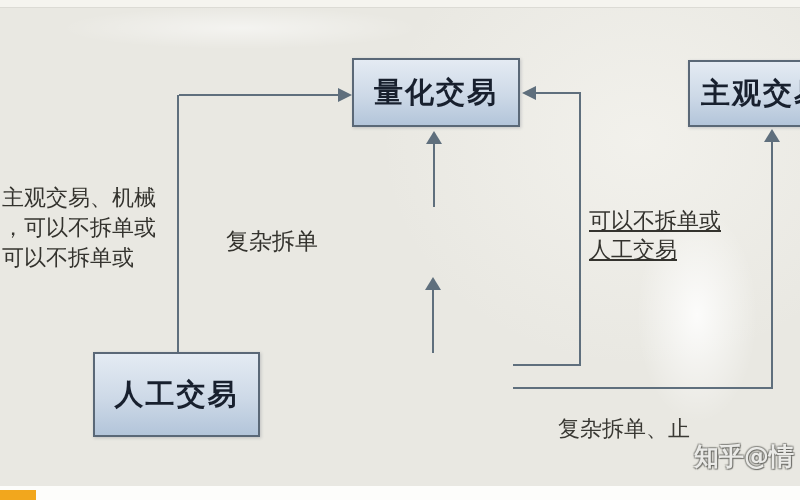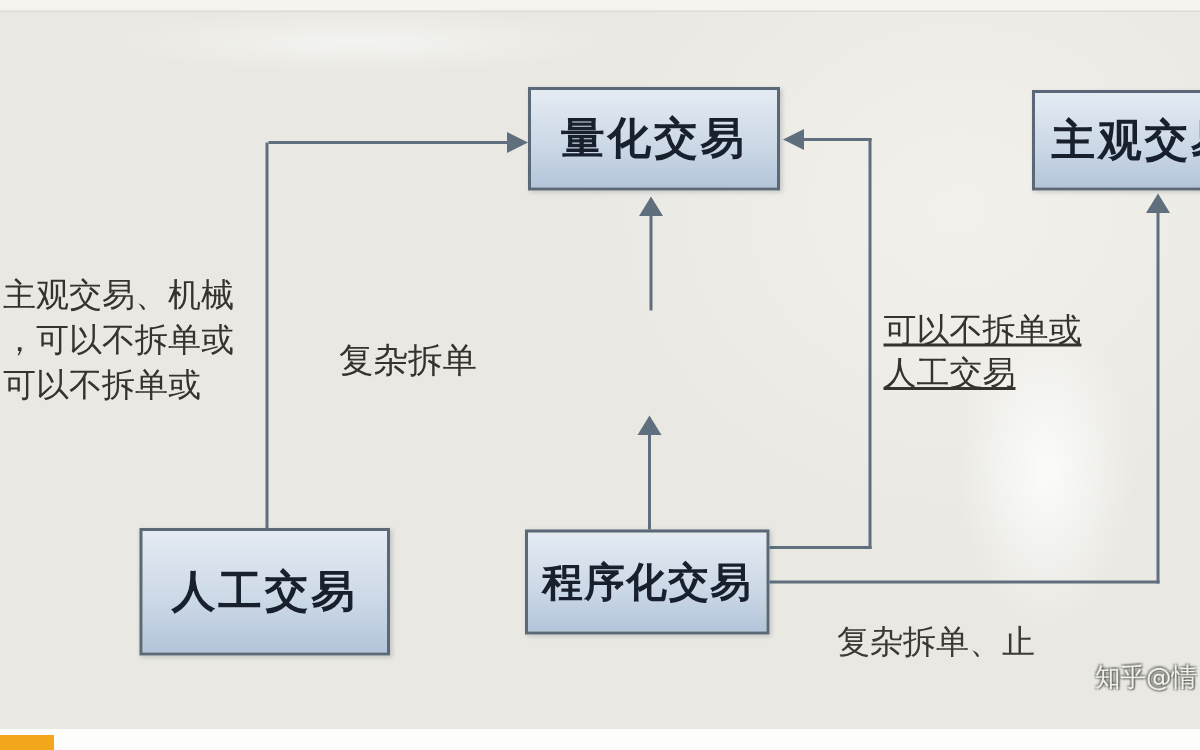--- a/index.html
+++ b/index.html
@@ -38,23 +38,23 @@
   .ah-left{left:522px;top:86px;border-top:7px solid transparent;border-bottom:7px solid transparent;border-right:14px solid #5f6f7d;}
   .ah-up{border-left:8px solid transparent;border-right:8px solid transparent;border-bottom:13px solid #5f6f7d;}
   .ah-up1{left:426px;top:131px;}
   .ah-up2{left:425px;top:277px;}
   .ah-up3{left:764px;top:129px;}
   .note{position:absolute;color:#34332e;font-size:22px;line-height:30px;white-space:nowrap;}
   .note-left{left:2px;top:183px;}
   .note-complex{left:226px;top:226px;font-size:23px;}
   .note-simple{left:589px;top:206px;line-height:29px;text-decoration:underline;}
   .note-bottom{left:558px;top:414px;color:#3a3934;}
-  .watermark{position:absolute;left:694px;top:440px;font-size:17px;font-weight:normal;white-space:nowrap;
+  .watermark{position:absolute;left:694px;top:440px;font-size:25px;font-weight:bold;white-space:nowrap;
     color:rgba(252,252,249,.88);
-    text-shadow:1px 1px 1px rgba(90,90,85,.8),-1px -1px 1px rgba(120,120,115,.6),1px -1px 1px rgba(110,110,105,.6),-1px 1px 1px rgba(110,110,105,.6);margin-left:36px;}
+    text-shadow:1px 1px 1px rgba(90,90,85,.8),-1px -1px 1px rgba(120,120,115,.6),1px -1px 1px rgba(110,110,105,.6),-1px 1px 1px rgba(110,110,105,.6);}
 </style>
 </head>
 <body>
 
 <div id="canvas">
 
   <div class="strip-top"></div>
 
   <div class="line ln-manual-v"></div>
   <div class="line ln-manual-h"></div>
@@ -77,23 +77,20 @@
 
   <div class="node node-quant">
     <span>量化交易</span>
   </div>
   <div class="node node-subjective">
     <span>主观交易</span>
   </div>
   <div class="node node-manual">
     <span>人工交易</span>
   </div>
-  <div class="node node-program">
-    <span>程序化交易</span>
-  </div>
 
   <div class="note note-left">
     <div>主观交易、机械</div>
     <div>，可以不拆单或</div>
     <div>可以不拆单或</div>
   </div>
 
   <div class="note note-complex">复杂拆单</div>
 
   <div class="note note-simple">

